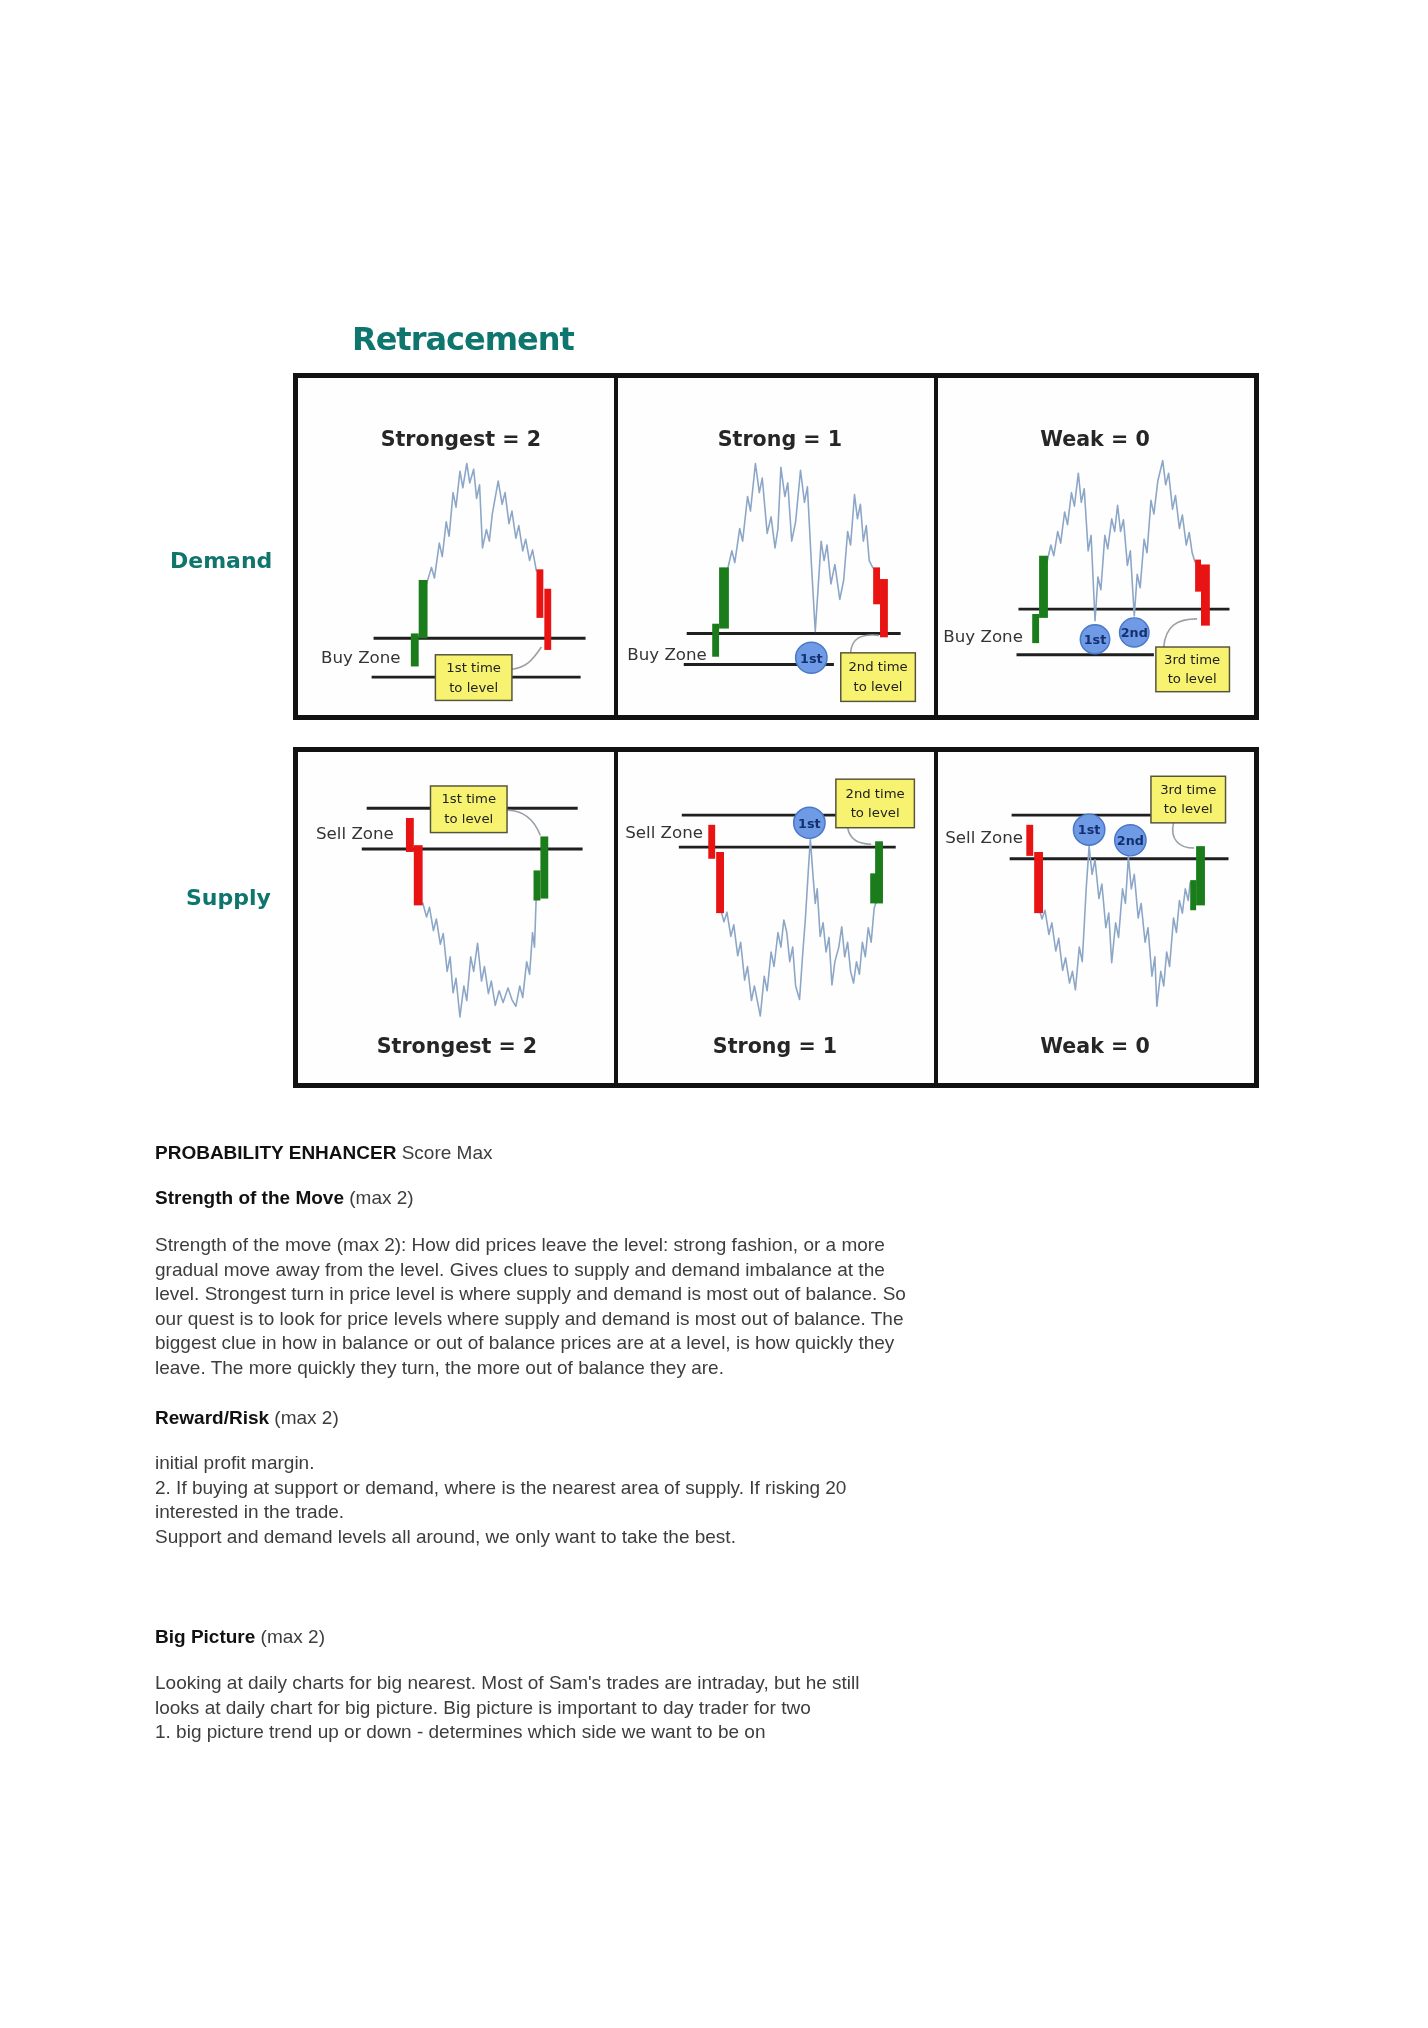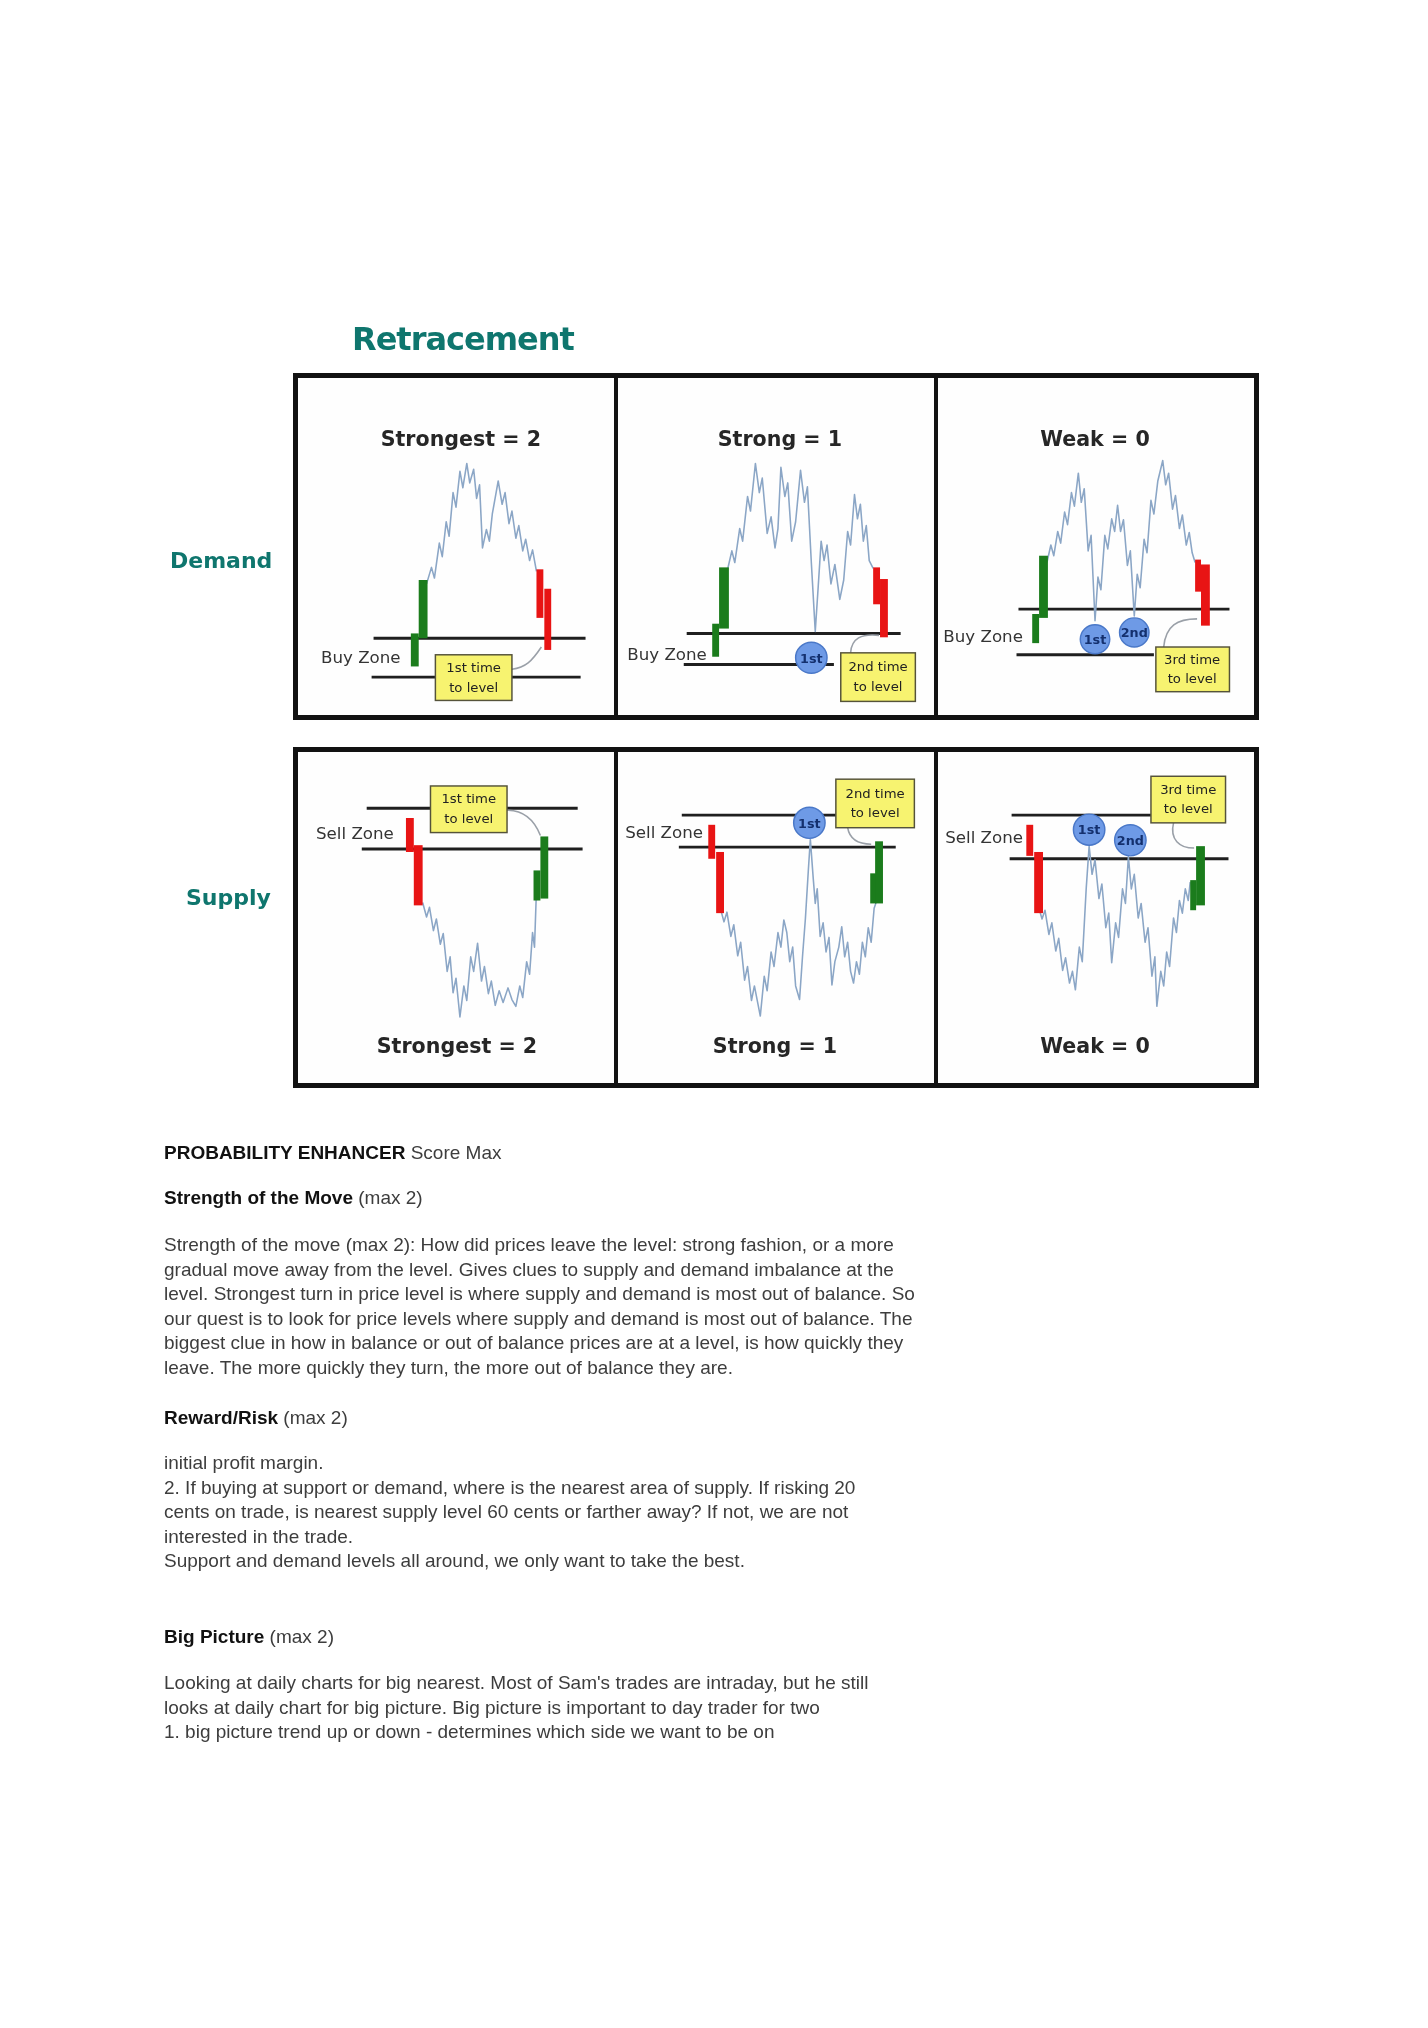--- a/index.html
+++ b/index.html
@@ -33,21 +33,21 @@
   .ctext{font-family:"DejaVu Sans",sans-serif;font-weight:500;font-size:13.5px;fill:#222;}
   .mtext{font-family:"DejaVu Sans",sans-serif;font-weight:bold;font-size:13px;fill:#14306e;}
   .zline{stroke:var(--level-line);stroke-width:3;}
   .pline{stroke:var(--price-line);stroke-width:1.6;fill:none;stroke-linejoin:round;}
   .up{fill:var(--up-candle);}
   .down{fill:var(--down-candle);}
   .callout{fill:var(--callout-fill);stroke:var(--callout-border);stroke-width:1.5;}
   .marker{fill:var(--marker-fill);stroke:var(--marker-border);stroke-width:1.5;}
   .conn{stroke:#9aa0a8;stroke-width:1.6;fill:none;}
   
-  .doc{position:absolute;left:164px;font-size:19px;line-height:24.6px;color:#3d3d3d;white-space:nowrap;}
+  .doc{position:absolute;left:155px;font-size:19px;line-height:24.6px;color:#3d3d3d;white-space:nowrap;}
   .doc b{color:#111;}
   .h1{top:1141px;}
   .s1h{top:1186px;}
   .s1p{top:1233px;}
   .s2h{top:1406px;}
   .s2p{top:1451px;}
   .s3h{top:1625px;}
   .s3p{top:1671px;}
 </style>
 </head>
@@ -182,21 +182,20 @@
     <div>level. Strongest turn in price level is where supply and demand is most out of balance. So</div>
     <div>our quest is to look for price levels where supply and demand is most out of balance. The</div>
     <div>biggest clue in how in balance or out of balance prices are at a level, is how quickly they</div>
     <div>leave. The more quickly they turn, the more out of balance they are.</div>
   </div>
 
   <div class="doc s2h"><b>Reward/Risk</b><span> (max 2)</span></div>
   <div class="doc s2p">
     <div>initial profit margin.</div>
     <div>2. If buying at support or demand, where is the nearest area of supply. If risking 20</div>
-    <div>cents on trade, is nearest supply level 60 cents or farther away? If not, we are not</div>
     <div>interested in the trade.</div>
     <div>Support and demand levels all around, we only want to take the best.</div>
   </div>
 
   <div class="doc s3h"><b>Big Picture</b><span> (max 2)</span></div>
   <div class="doc s3p">
     <div>Looking at daily charts for big nearest. Most of Sam's trades are intraday, but he still</div>
     <div>looks at daily chart for big picture. Big picture is important to day trader for two</div>
     <div>1. big picture trend up or down - determines which side we want to be on</div>
   </div>

